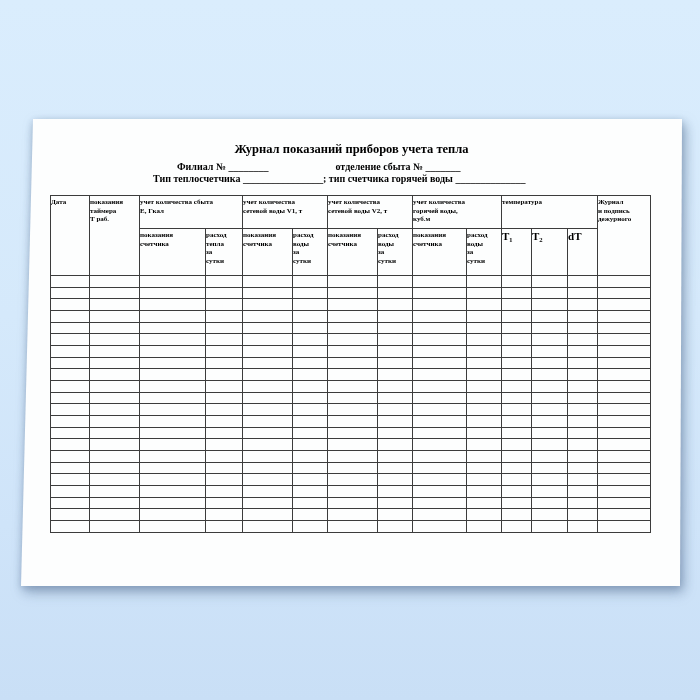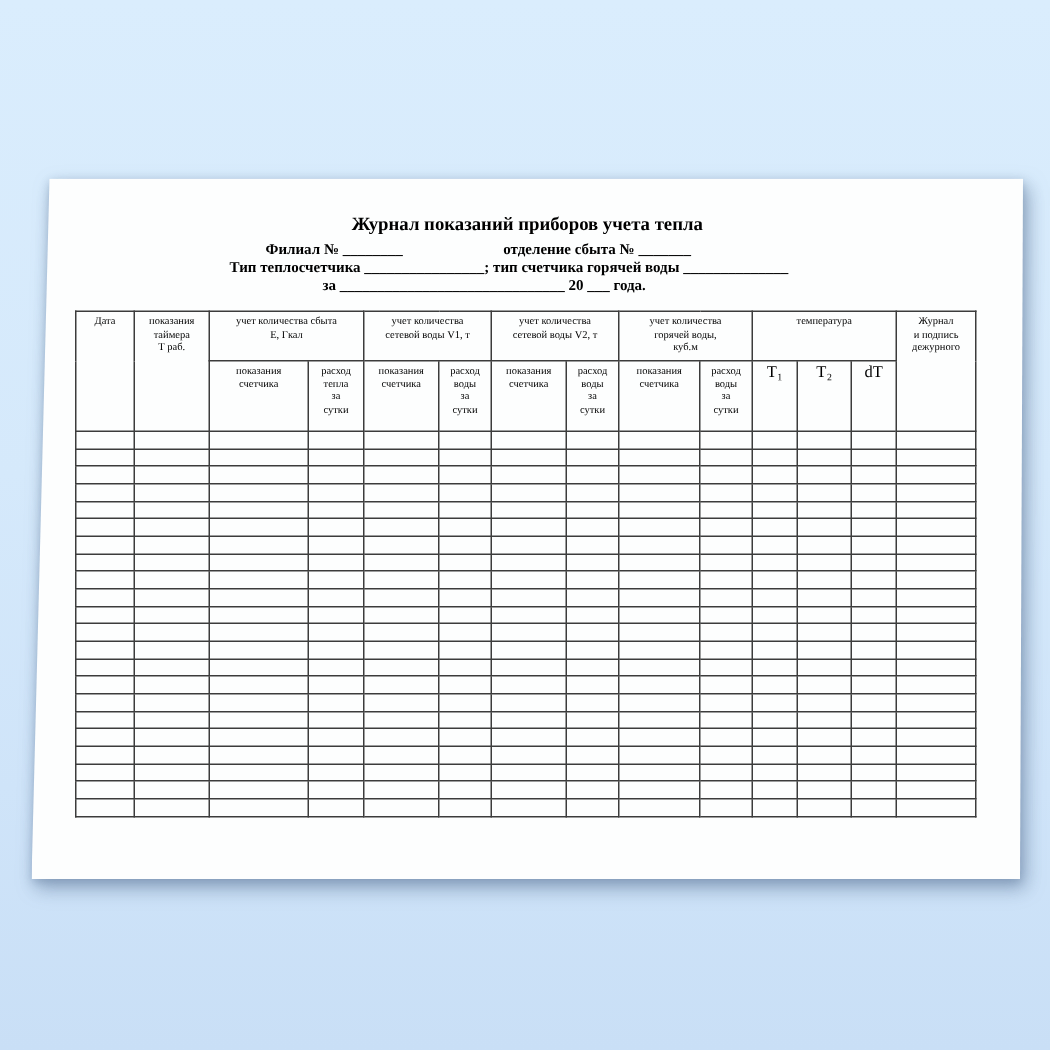--- a/index.html
+++ b/index.html
@@ -33,22 +33,22 @@
   .journal-table {
     border-collapse: collapse; table-layout: fixed;
     width: 600px; margin: 10px 0 0 29px;
   }
   .journal-table th, .journal-table td {
     border: 1px solid #3c3c3c; padding: 0;
   }
   .journal-table thead tr.group-row { height: 33px; }
   .journal-table thead tr.sub-row { height: 47px; }
   .journal-table th {
-    font-weight: normal; font-size: 7px; line-height: 8.5px;
-    text-align: center; vertical-align: top; padding-top: 2px;
+    font-weight: bold; font-size: 7px; line-height: 8.5px;
+    text-align: left; vertical-align: top; padding-top: 2px;
     white-space: pre-line; overflow: hidden;
   }
   .journal-table th.t-col { font-size: 11px; line-height: 11px; }
   .journal-table tbody tr { height: 11.68px; }
 </style>
 </head>
 <body>
 
 <div>
   <div class="paper-shadow">
@@ -57,21 +57,20 @@
       <h1 class="doc-title">Журнал показаний приборов учета тепла</h1>
 
       <div class="form-line l1">
         <span class="fl-left">Филиал № ________</span>
         <span>отделение сбыта № _______</span>
       </div>
 
 
       <div class="form-line l3">Тип теплосчетчика ________________; тип счетчика горячей воды ______________</div>
 
-      <div class="form-line l4">за ______________________________ 20 ___ года.</div>
 
       <table class="journal-table">
         <colgroup>
           <col style="width:39px">
             <col style="width:50px">
             <col style="width:66px">
           <col style="width:37px">
             <col style="width:50px">
             <col style="width:35px">
           <col style="width:50px">

